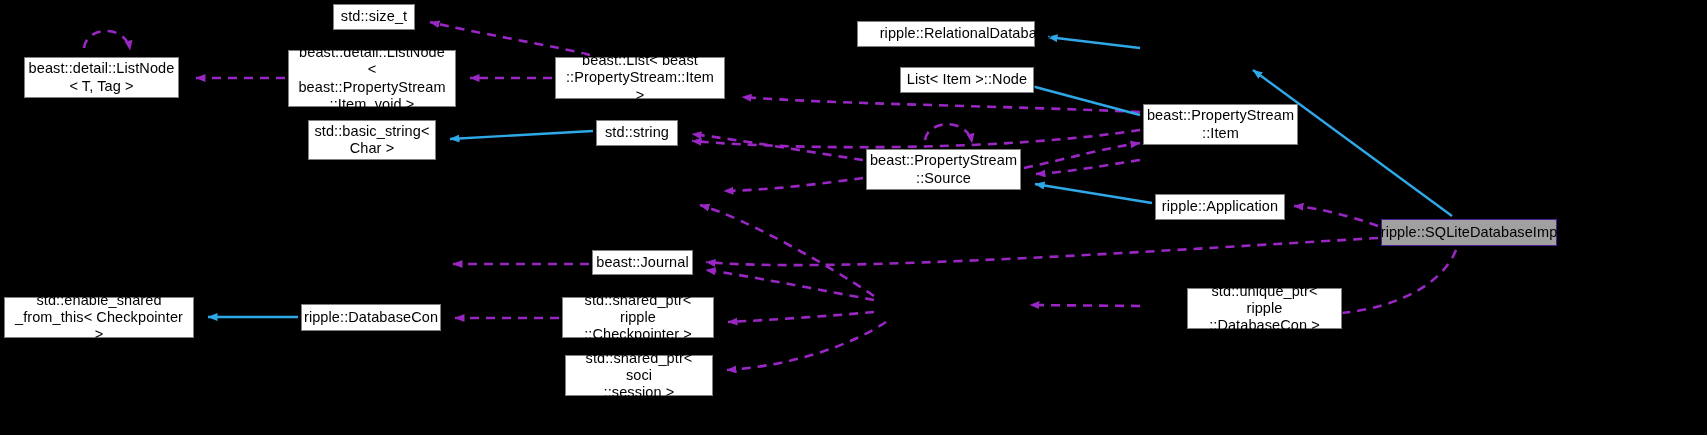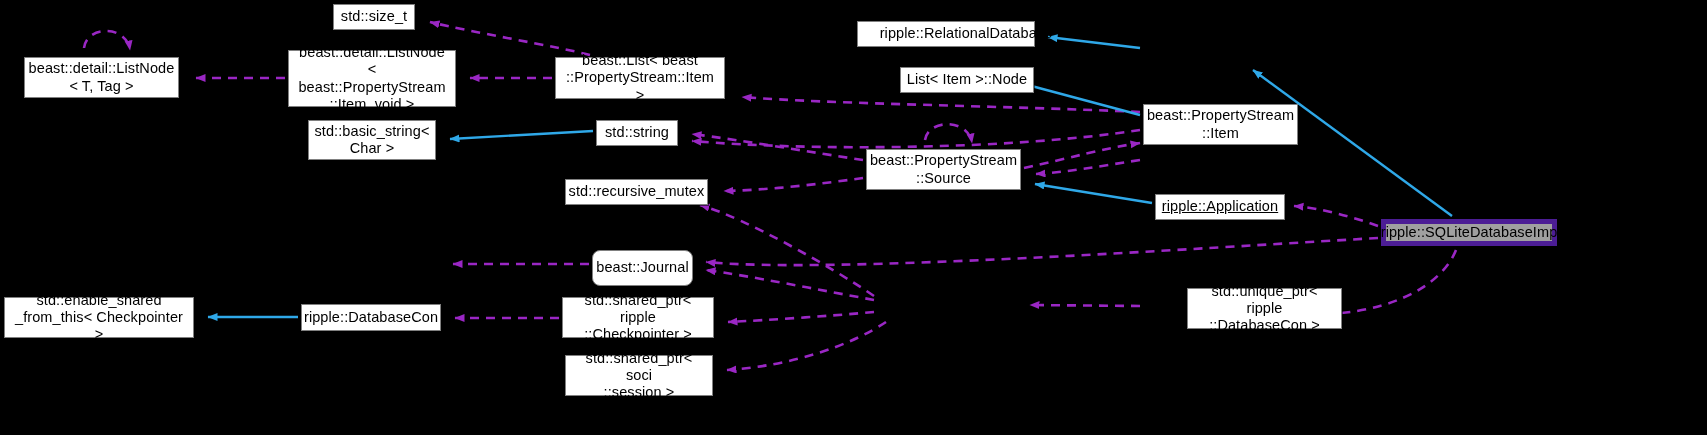--- a/index.html
+++ b/index.html
@@ -35,21 +35,21 @@
     text-align: center;
     font-size: 14.5px;
     line-height: 1.18;
     letter-spacing: 0.1px;
     white-space: pre-line;
     box-shadow: 1px 1px 0 0 rgba(0,0,0,0.55);
     z-index: 5;
   }
   .node.highlight {
     background: #a0a0a0;
-    border: 5px solid #4c1d95;
+    border: 1px solid #4c1d95;
   }
   .node-label {
     display: block;
     padding: 0 5px;
     white-space: pre-line;
   }
 </style>
 </head>
 <body>
 
@@ -161,34 +161,31 @@
   <div class="node" style="left:1143px;top:104px;width:155px;height:41px;">
     <span class="node-label">beast::PropertyStream
 ::Item</span>
   </div>
 
   <div class="node" style="left:866px;top:149px;width:155px;height:41px;">
     <span class="node-label">beast::PropertyStream
 ::Source</span>
   </div>
 
-  <div class="node" style="left:565px;top:179px;width:143px;height:26px;">
-    <span class="node-label">std::recursive_mutex</span>
-  </div>
-
-  <div class="node" style="left:1155px;top:194px;width:130px;height:26px;text-decoration:underline;">
+
+  <div class="node" style="left:1155px;top:194px;width:130px;height:26px;">
     <span class="node-label">ripple::Application</span>
   </div>
 
   <div class="node highlight" style="left:1381px;top:219px;width:176px;height:27px;">
     <span class="node-label">ripple::SQLiteDatabaseImp</span>
   </div>
 
 
-  <div class="node" style="left:592px;top:250px;width:101px;height:36px;border-radius:8px;">
+  <div class="node" style="left:592px;top:250px;width:101px;height:25px;">
     <span class="node-label">beast::Journal</span>
   </div>
 
 
   <div class="node" style="left:1143px;top:288px;width:155px;height:41px;margin-left:44px;">
     <span class="node-label">std::unique_ptr&lt; ripple
 ::DatabaseCon &gt;</span>
   </div>
 
   <div class="node" style="left:4px;top:297px;width:190px;height:41px;">

